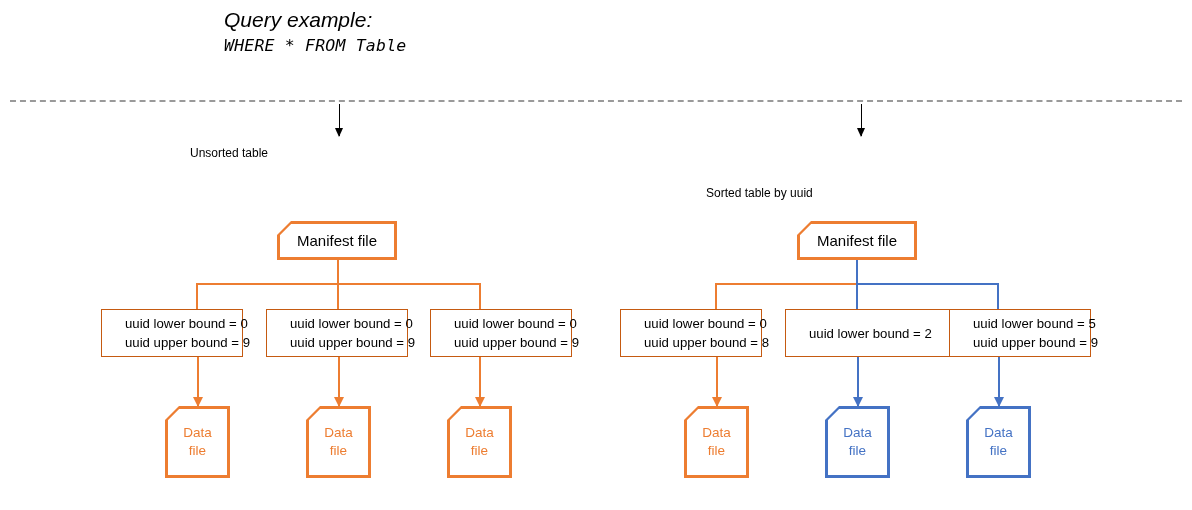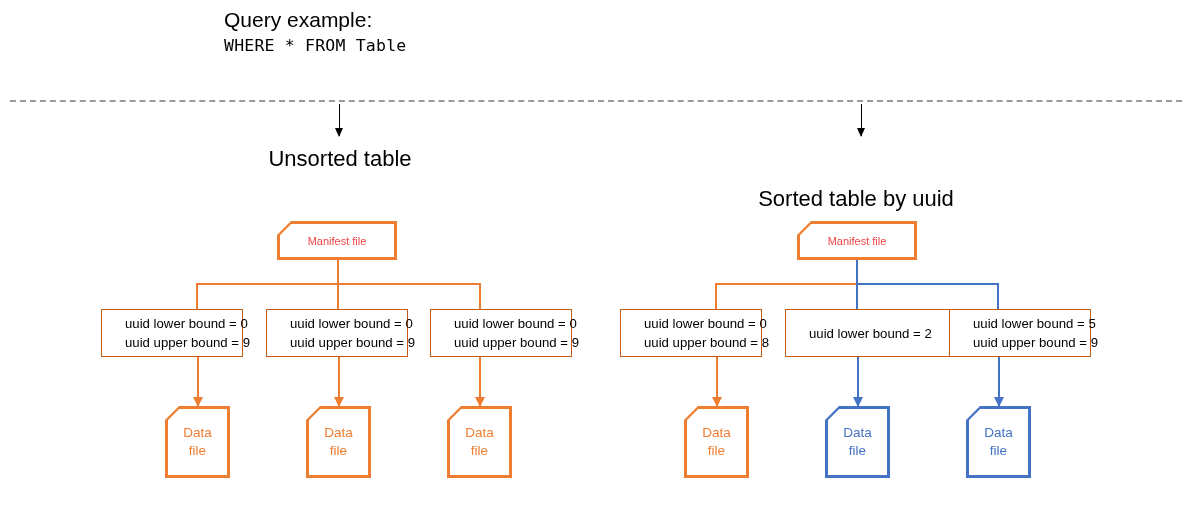--- a/index.html
+++ b/index.html
@@ -11,21 +11,21 @@
     width: 1192px;
     height: 510px;
     position: relative;
     font-family: "Liberation Sans", sans-serif;
     color: #000000;
     overflow: hidden;
   }
   .abs { position: absolute; }
 
   
-  #query-block { left: 224px; top: 6px; width: 760px; }
+  #query-block { left: 224px; top: 6px; width: 760px; font-style: italic; }
   #query-title {
     font-size: 21px;
     line-height: 28px;
     color: #000;
     font-family: "Liberation Sans", sans-serif;
   }
   .query-line {
     font-family: "DejaVu Sans Mono", "Liberation Mono", monospace;
     font-size: 16.5px;
     line-height: 24px;
@@ -38,23 +38,22 @@
   #divider {
     left: 10px;
     top: 100px;
     width: 1172px;
     height: 0;
     border-top: 2px dashed #9a9a9a;
   }
 
   
   .section-title {
-    font-size: 22px;
-    color: #000;
-    text-align: center;
+    font-size: 12px;
+    color: #000;
     white-space: nowrap;
   }
   #title-unsorted { left: 190px; top: 146px; width: 300px; }
   #title-sorted   { left: 706px; top: 146px; width: 300px; margin-top: 40px; }
 
   
   .hdr-arrow { width: 1px; }
   .hdr-arrow .stem {
     position: absolute; left: 0; top: 0;
     width: 0; border-left: 1.4px solid #000; height: 100%;
@@ -79,22 +78,22 @@
     right: 2.6px; bottom: 2.6px;
     background: #ffffff;
     -webkit-clip-path: polygon(12px 0, 100% 0, 100% 100%, 0 100%, 0 12px);
     clip-path: polygon(12px 0, 100% 0, 100% 100%, 0 100%, 0 12px);
     display: flex; align-items: center; justify-content: center;
   }
   .orange-fill { background: #ED7D31; }
   .blue-fill   { background: #4472C4; }
 
   .manifest-label {
-    font-size: 11px;
-    color: #ef4444;
+    font-size: 15px;
+    color: #000000;
     white-space: nowrap;
   }
   .datafile-label {
     font-size: 13.5px;
     line-height: 18px;
     text-align: center;
   }
   .datafile-label.orange { color: #ED7D31; }
   .datafile-label.blue   { color: #4472C4; }
 

